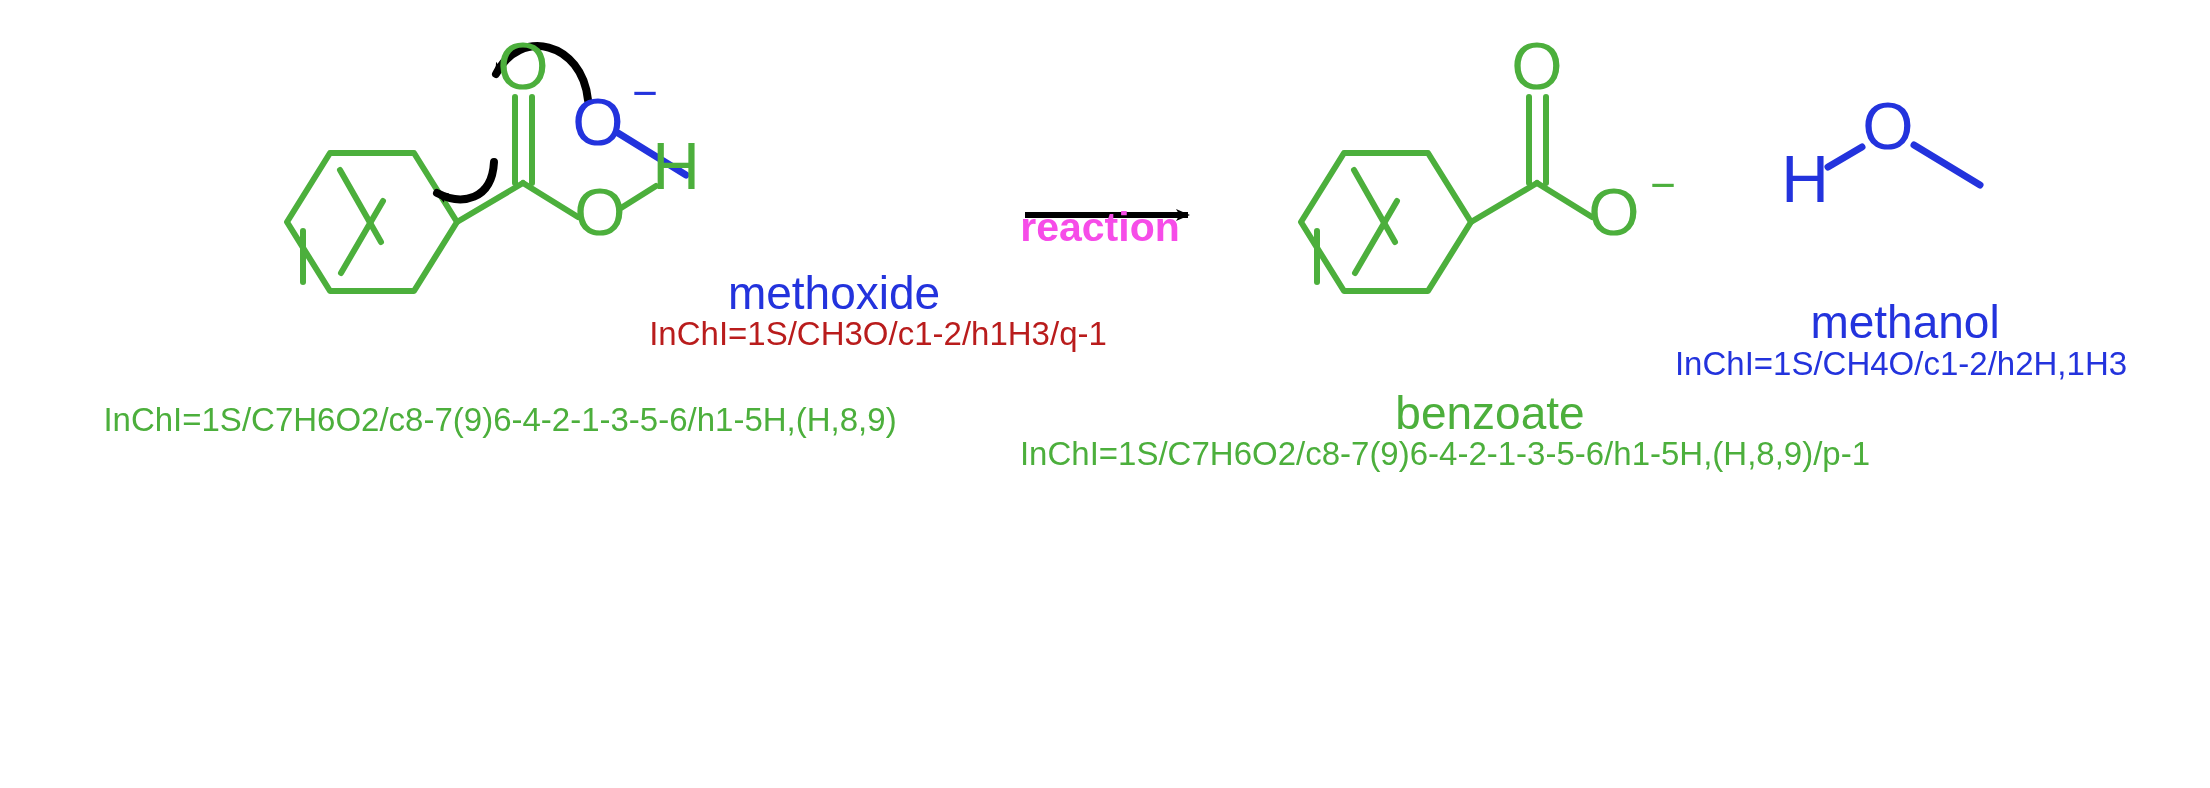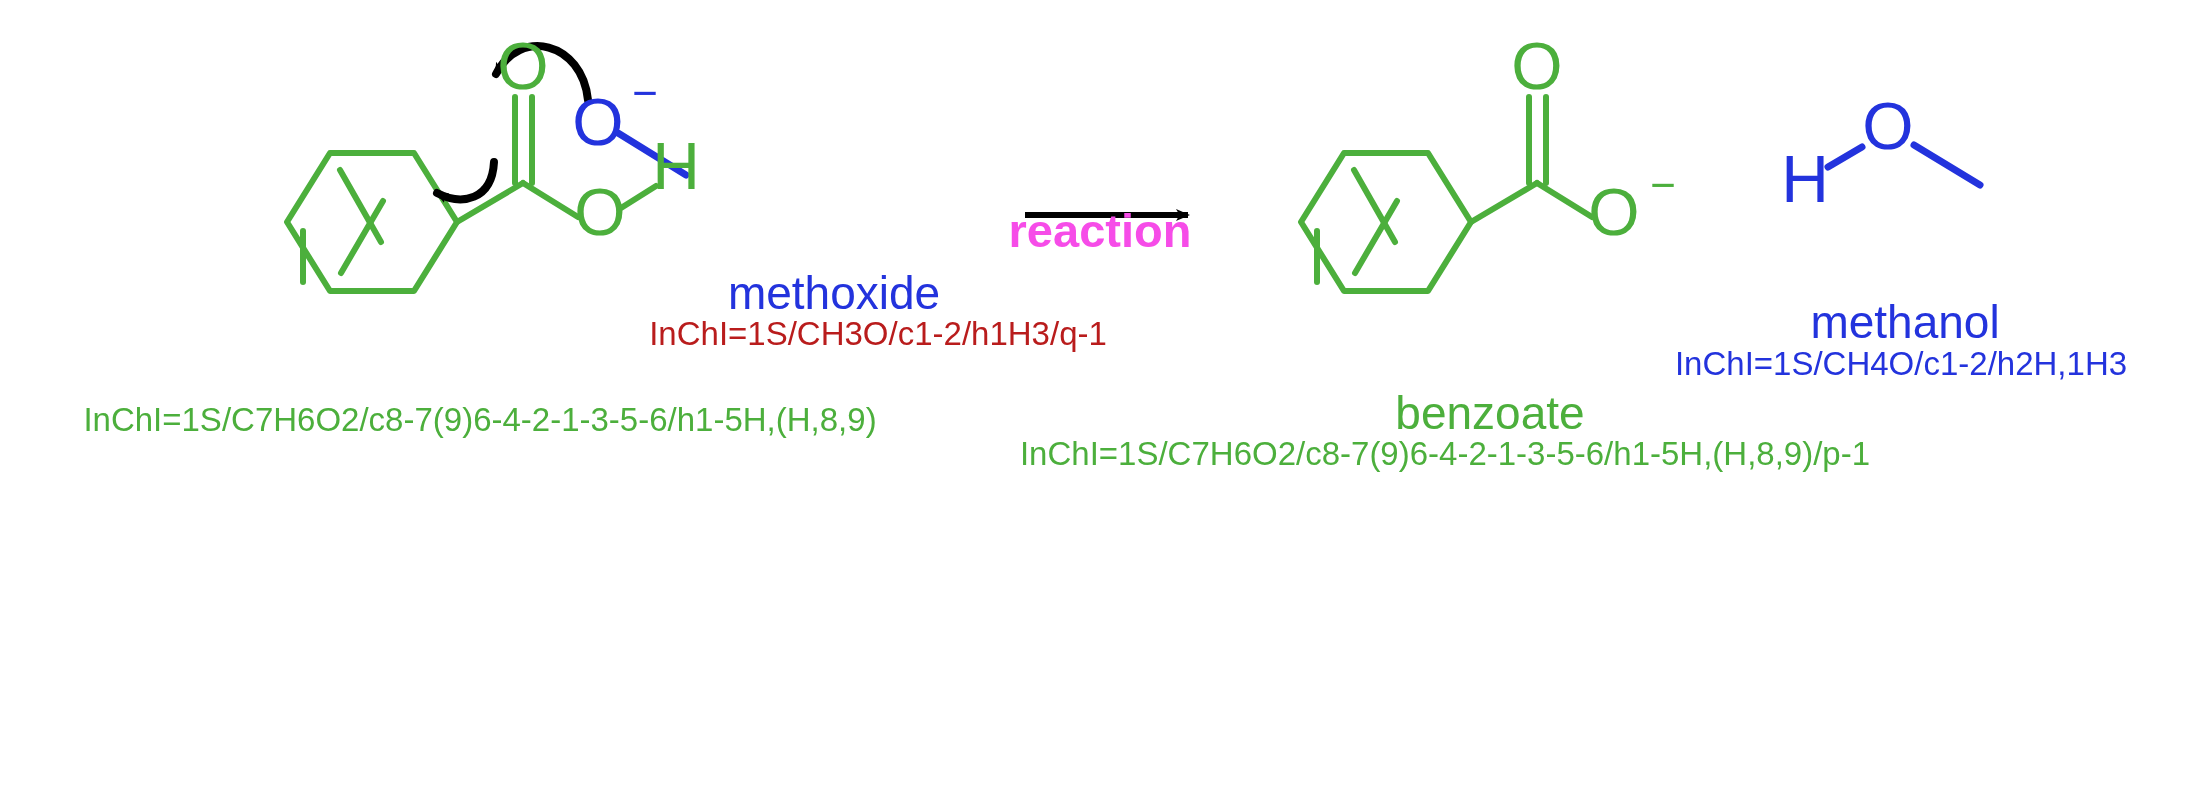--- a/index.html
+++ b/index.html
@@ -35,21 +35,21 @@
   }
   .name-lbl {
     font-size: 46px;
     font-weight: 400;
   }
   .inchi-lbl {
     font-size: 33px;
     font-weight: 400;
   }
   .rxn-lbl {
-    font-size: 47px;
+    font-size: 41px;
     font-weight: bold;
   }
   .ctr {
     transform: translateX(-50%);
   }
 </style>
 </head>
 <body>
 
 <div id="scene">
@@ -129,21 +129,21 @@
 
     <text x="1805" y="185" fill="#2333DD" font-family="Liberation Sans, sans-serif" font-size="66" text-anchor="middle" dominant-baseline="middle">H</text>
     <text x="1888" y="132" fill="#2333DD" font-family="Liberation Sans, sans-serif" font-size="66" text-anchor="middle" dominant-baseline="middle">O</text>
   </svg>
 
   <div class="lbl rxn-lbl ctr" style="left:1100px; top:207px; color:#F64CE8;">reaction</div>
 
   <div class="lbl name-lbl ctr" style="left:834px; top:270px; color:#2333DD;">methoxide</div>
   <div class="lbl inchi-lbl ctr" style="left:878px; top:317px; color:#b91c1c;">InChI=1S/CH3O/c1-2/h1H3/q-1</div>
 
-  <div class="lbl inchi-lbl ctr" style="left:480px; top:403px; color:#4CAF3C;">InChI=1S/C7H6O2/c8-7(9)6-4-2-1-3-5-6/h1-5H,(H,8,9)</div>
+  <div class="lbl inchi-lbl ctr" style="left:500px; top:403px; color:#4CAF3C;">InChI=1S/C7H6O2/c8-7(9)6-4-2-1-3-5-6/h1-5H,(H,8,9)</div>
 
   <div class="lbl name-lbl ctr" style="left:1905px; top:299px; color:#2333DD;">methanol</div>
   <div class="lbl inchi-lbl ctr" style="left:1901px; top:347px; color:#2333DD;">InChI=1S/CH4O/c1-2/h2H,1H3</div>
 
   <div class="lbl name-lbl ctr" style="left:1490px; top:390px; color:#4CAF3C;">benzoate</div>
   <div class="lbl inchi-lbl ctr" style="left:1445px; top:437px; color:#4CAF3C;">InChI=1S/C7H6O2/c8-7(9)6-4-2-1-3-5-6/h1-5H,(H,8,9)/p-1</div>
 
 </div>
 
 </body></html>

